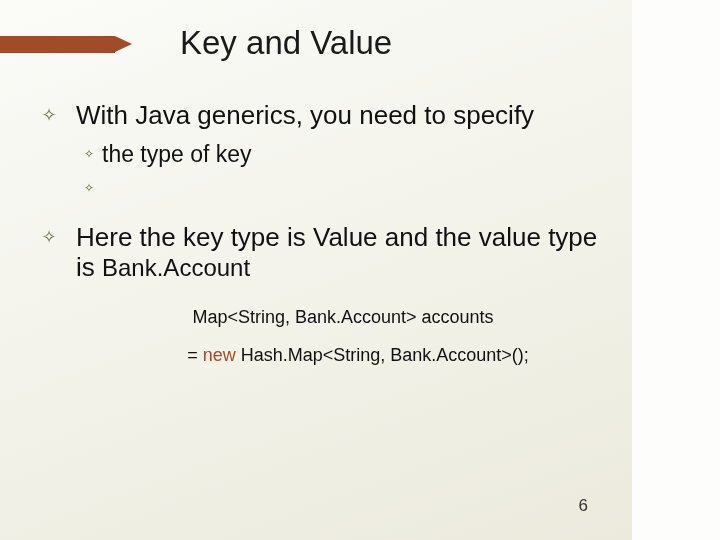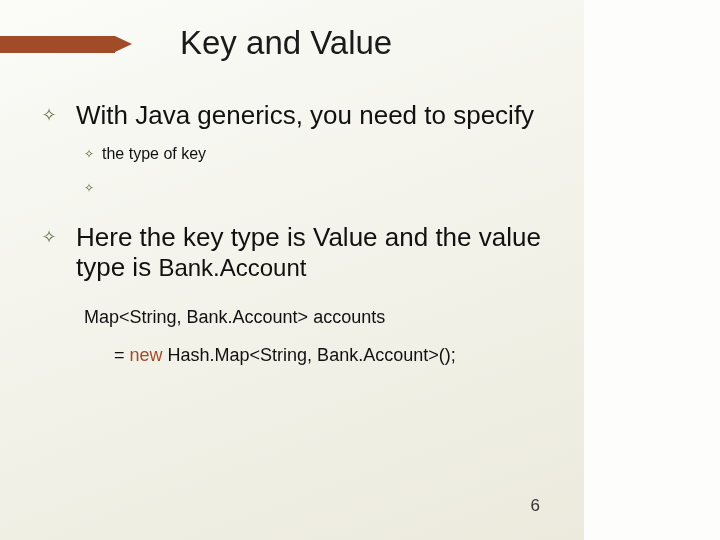--- a/index.html
+++ b/index.html
@@ -6,21 +6,21 @@
     margin: 0;
     padding: 0;
     width: 720px;
     height: 540px;
     overflow: hidden;
     font-family: Arial, "Helvetica Neue", Helvetica, sans-serif;
     background: #fdfdfc;
   }
   .slide {
     position: relative;
-    width: 584px;
+    width: 632px;
     height: 540px;
     background: linear-gradient(160deg, #fbfbf8 0%, #f2f2e9 55%, #eceadd 100%);
     box-sizing: border-box;
   }
   .accent-bar {
     position: absolute;
     top: 36px;
     left: 0;
     width: 115px;
     height: 17px;
@@ -81,36 +81,37 @@
   .b2-icon {
     width: 14px;
     flex: 0 0 14px;
     text-align: center;
     font-size: 12px;
     line-height: 20px;
     color: #5a6a3a;
     margin-right: 6px;
   }
   .b2-text {
-    font-size: 16px;
+    font-size: 23px;
     line-height: 20px;
     color: #111;
   }
   .p2 {
     margin-top: 24px;
   }
   .p2 .b1-text .code-inline {
     font-size: 24px;
   }
   .code-block {
     margin-top: 22px;
     margin-left: 44px;
     font-size: 18px;
     line-height: 24px;
     color: #111;
+    text-align: center;
   }
   .code-line2 {
     margin-top: 14px;
     margin-left: 30px;
   }
   .kw-new {
     color: #a24b29;
   }
   .page-num {
     position: absolute;

